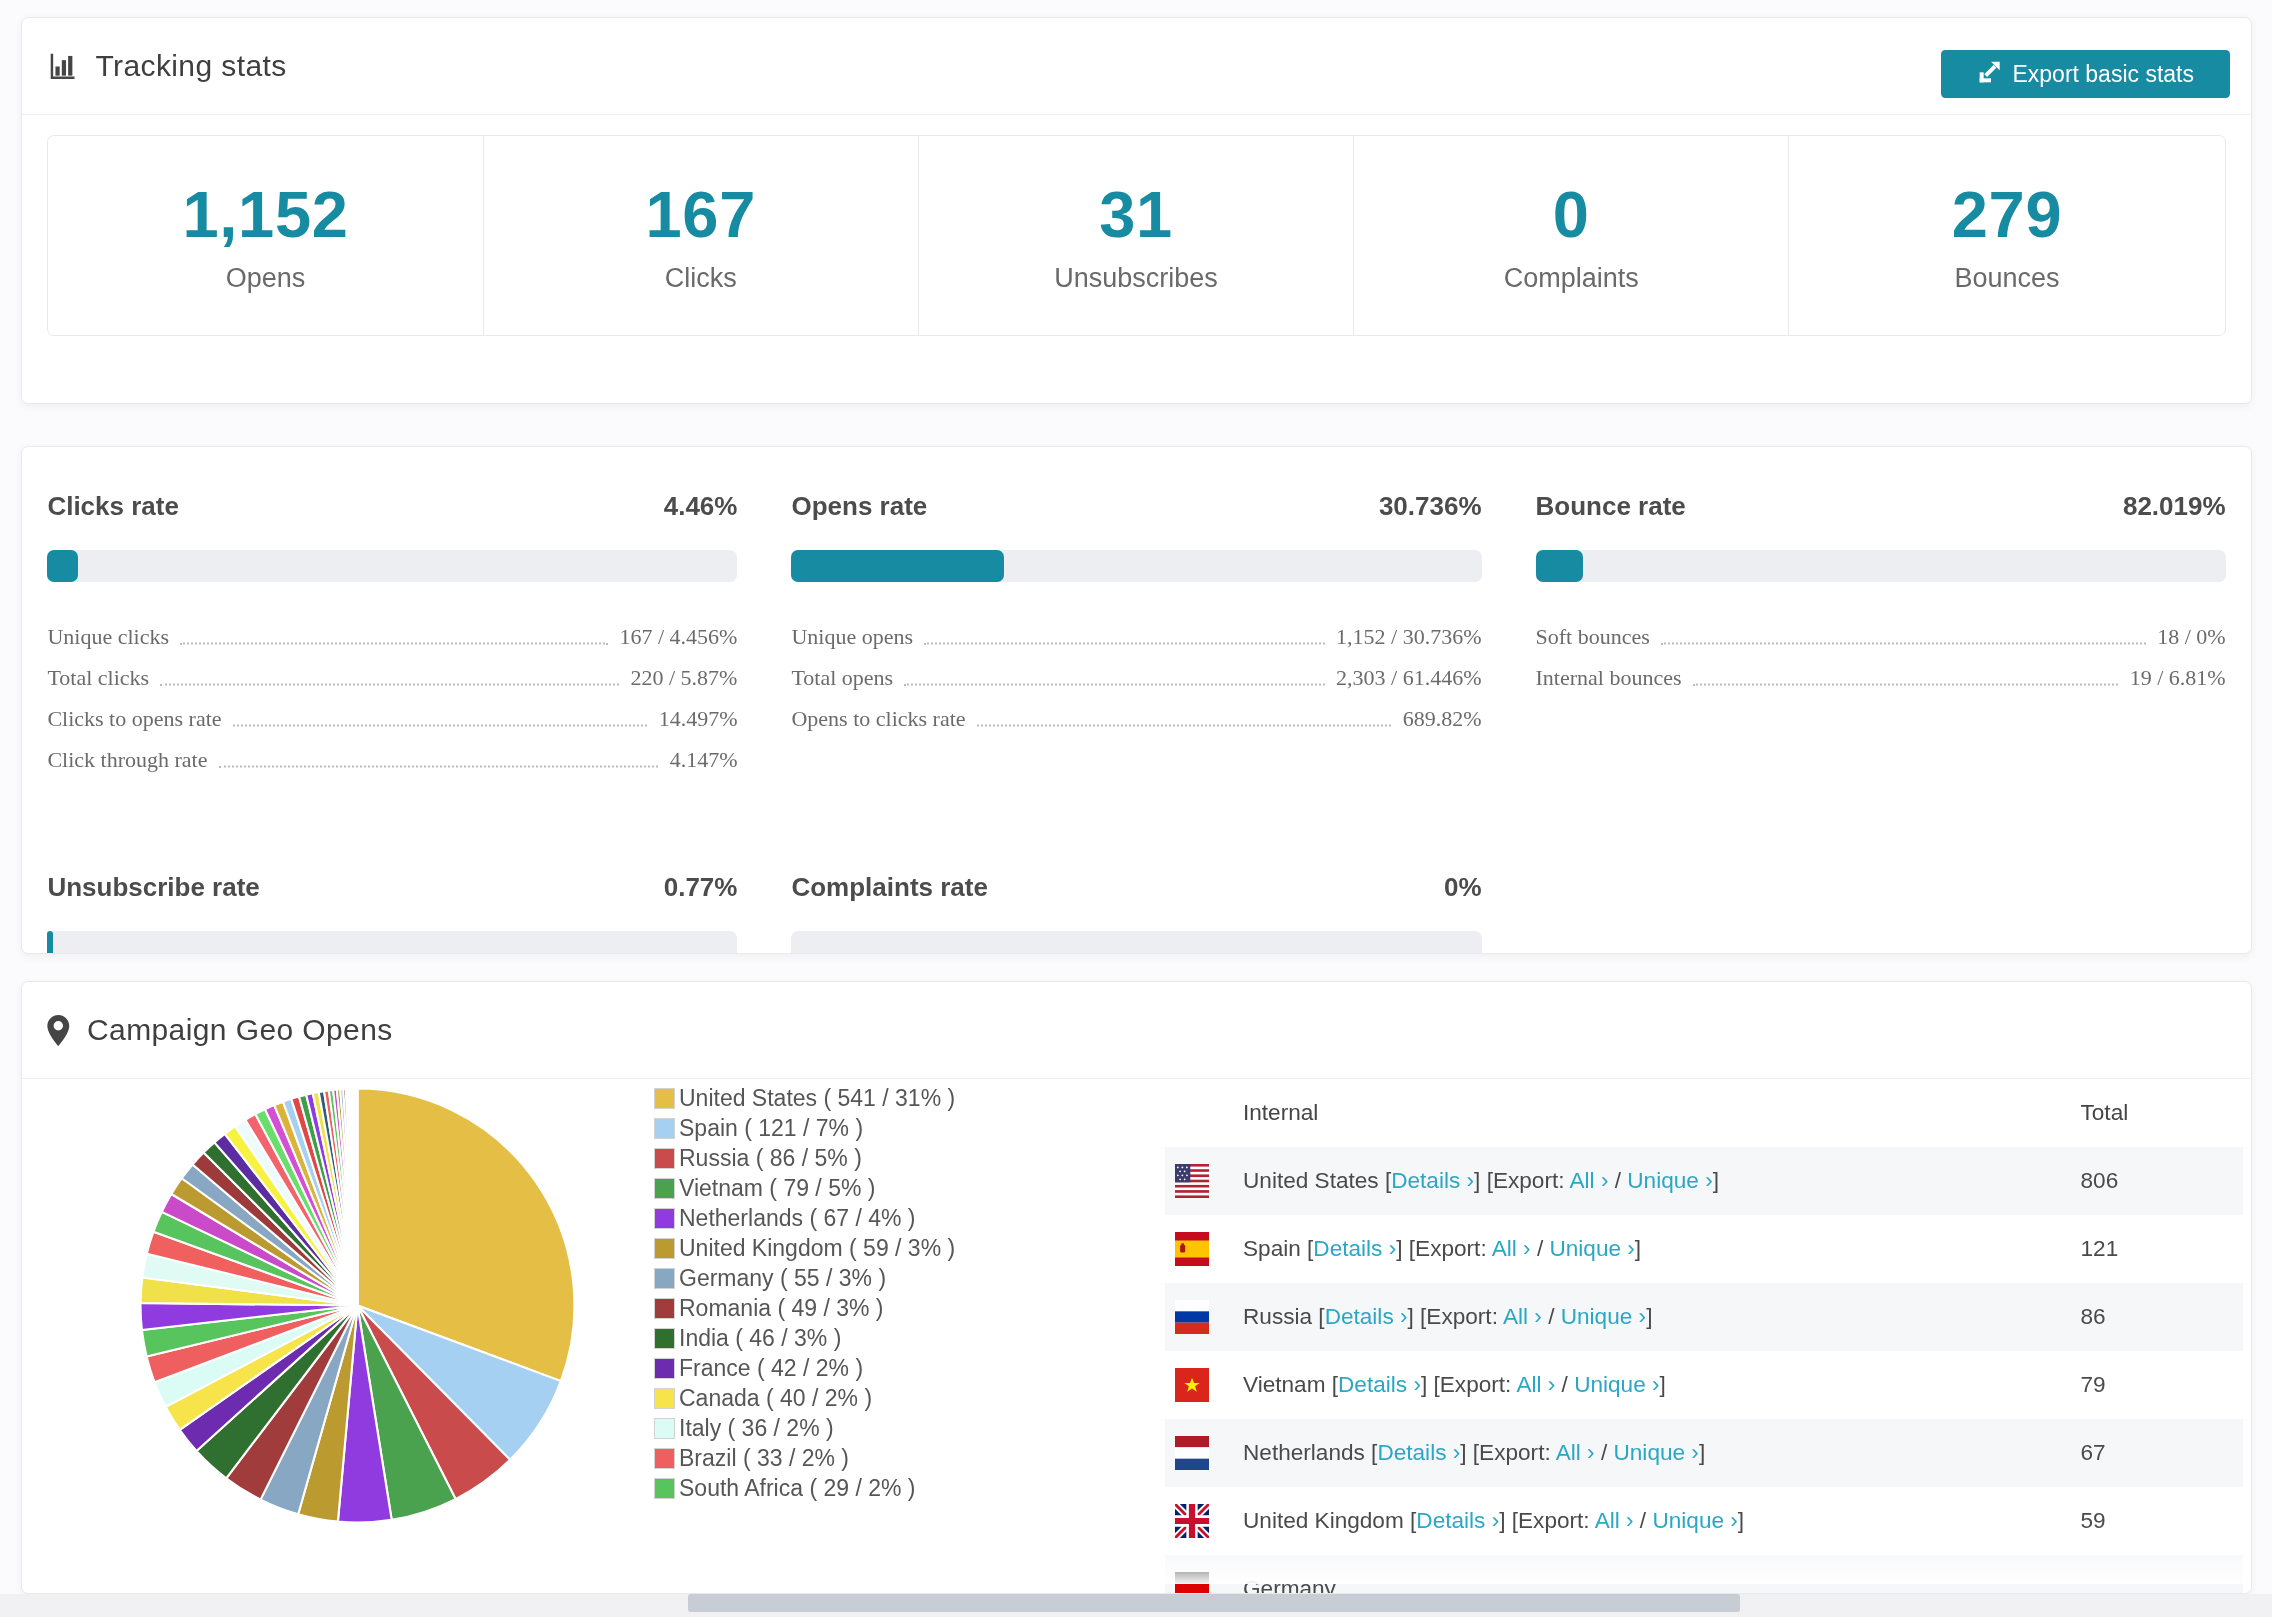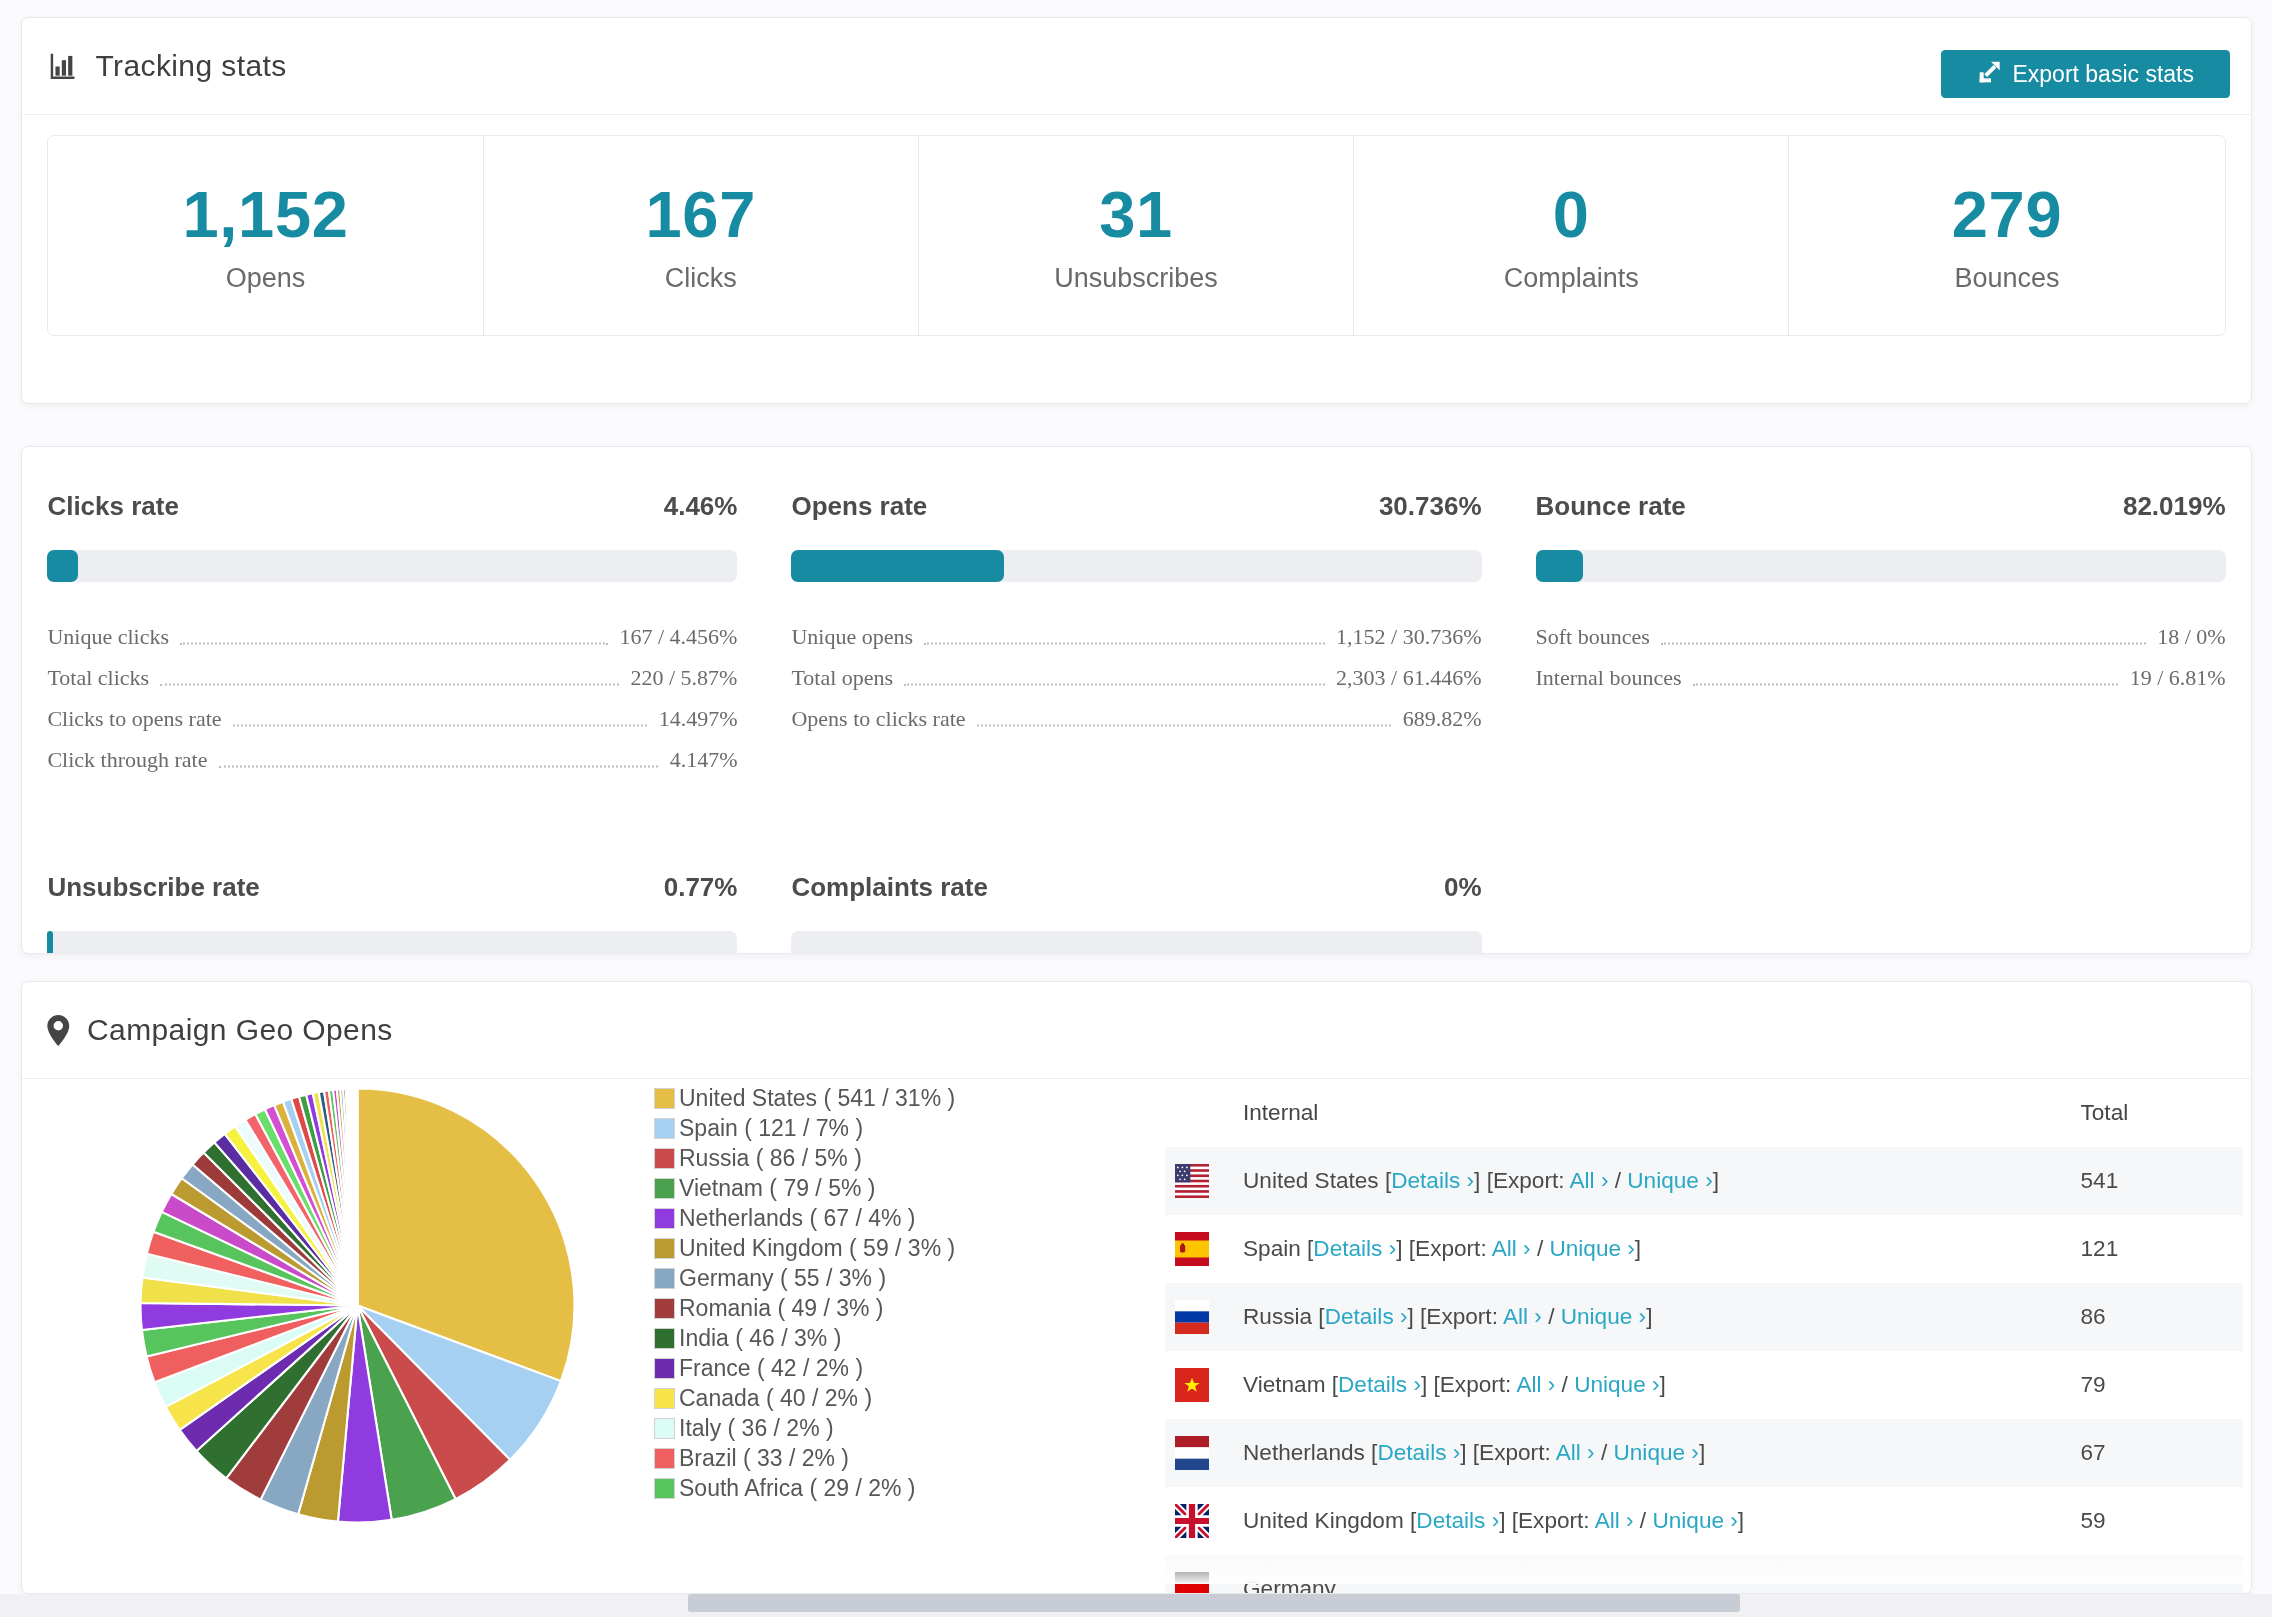--- a/index.html
+++ b/index.html
@@ -402,21 +402,21 @@
                 <circle cx="17" cy="13" r="1.6"></circle>
                 <circle cx="5" cy="20" r="1.6"></circle>
                 <circle cx="13" cy="20" r="1.6"></circle>
                 <circle cx="21" cy="20" r="1.6"></circle>
                 <circle cx="9" cy="27" r="1.6"></circle>
                 <circle cx="17" cy="27" r="1.6"></circle>
               </g>
             </svg>
           </span>
         <span class="cname"><span>United States</span><span class="bk"> [</span><span class="link">Details ›</span><span class="bk">] [</span><span class="bk">Export: </span><span class="link">All ›</span><span class="bk"> / </span><span class="link">Unique ›</span><span class="bk">]</span></span>
-        <span class="ctotal">541</span>
+        <span class="ctotal">806</span>
       </div>
 
       <div class="trow">
         <span class="flag">
             <svg viewBox="0 0 60 60">
               <rect width="60" height="60" fill="#c60b1e"></rect>
               <rect y="15" width="60" height="30" fill="#ffc400"></rect>
               <rect x="9" y="23" width="9" height="13" rx="2" fill="#ad1519"></rect>
               <rect x="11" y="20" width="5" height="4" fill="#ad1519"></rect>
             </svg>

